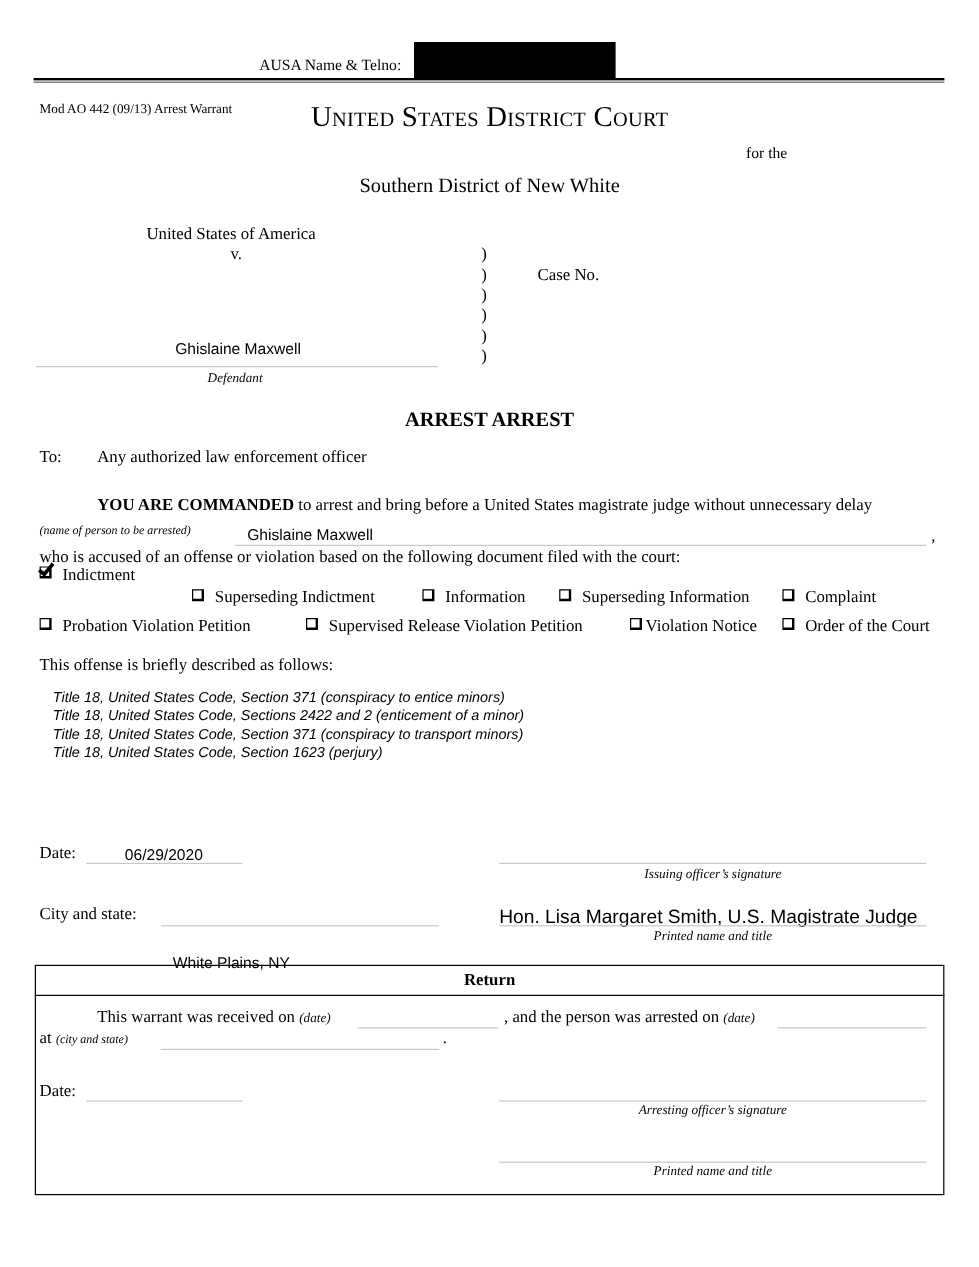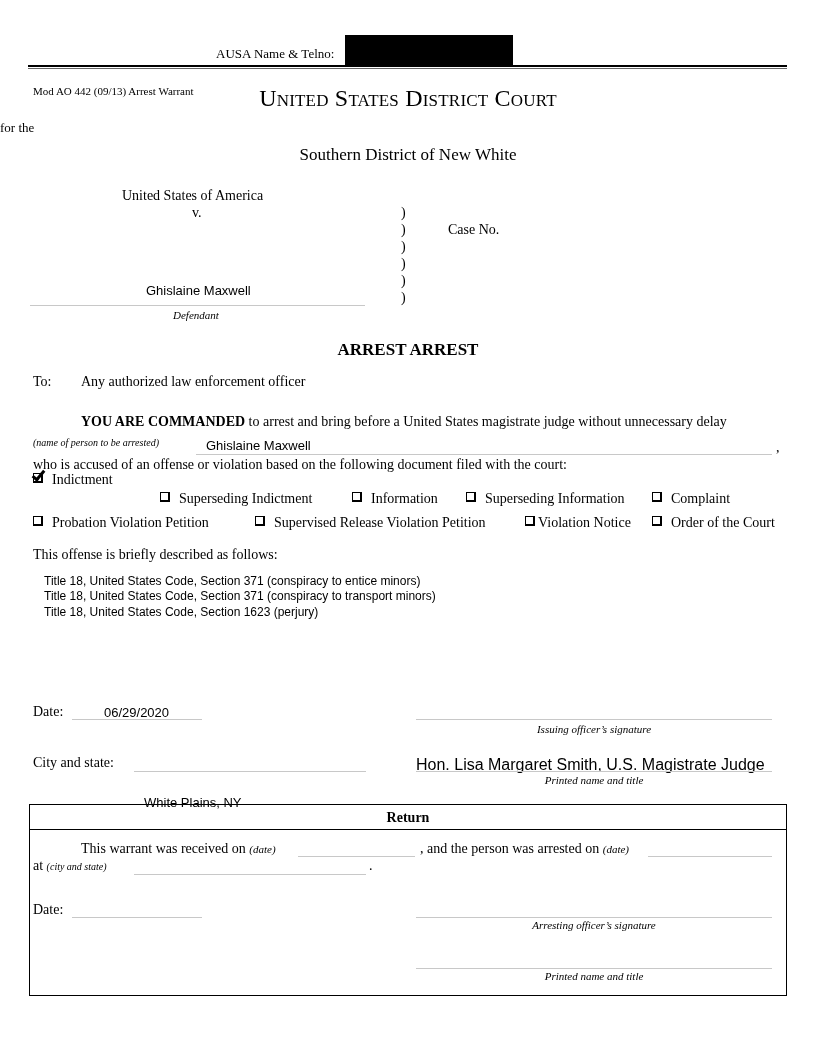--- a/index.html
+++ b/index.html
@@ -11,21 +11,21 @@
     .small-it { font-size: 11px; font-style: italic; }
 
     
     #form-id { left: 33px; top: 49px; font-size: 11px; margin-top: 36px; }
     #ausa-label { left: 216px; top: 46px; font-size: 13px; }
     #redaction { left: 345px; top: 35px; width: 168px; height: 30px; background: #000; }
     #rule-thick { position: absolute; left: 28px; top: 65px; width: 759px; height: 2px; background: #000; }
     #rule-thin { position: absolute; left: 28px; top: 68px; width: 759px; height: 1px; background: #666; }
 
     #court-title { left: 0; width: 816px; text-align: center; top: 85px; font-size: 24px; font-variant: small-caps; letter-spacing: 0.2px; }
-    #for-the { left: 0; width: 656px; text-align: left; top: 120px; font-size: 13px; }
+    #for-the { left: 0; width: 656px; text-align: right; top: 120px; font-size: 13px; }
     #district { left: 0; width: 816px; text-align: center; top: 145px; font-size: 17px; }
 
     #plaintiff { left: 122px; top: 188px; font-size: 14px; }
     #versus { left: 192px; top: 205px; font-size: 14px; }
     #defendant-name { left: 146px; top: 283px; font-size: 13px; }
     #defendant-line { left: 30px; top: 305px; width: 335px; }
     #defendant-label { left: 173px; top: 309px; font-size: 11px; font-style: italic; }
     .paren { left: 401px; font-size: 14px; }
     #case-no { left: 448px; top: 222px; font-size: 14px; }
 
@@ -41,21 +41,21 @@
     #arrestee-comma { left: 776px; top: 440px; font-size: 14px; }
     #accused { left: 33px; top: 457px; font-size: 14px; }
 
     .chk { font-size: 14px; position: absolute; white-space: nowrap; }
     .box { display: inline-block; width: 7px; height: 7px; border: 1px solid #000; border-right-width: 2px; border-bottom-width: 2px; margin-right: 9px; vertical-align: 1px; }
     .box.checked { position: relative; }
     .box.checked::after { content: ""; position: absolute; left: 1px; top: -6px; width: 4px; height: 10px; border-right: 3px solid #000; border-bottom: 3px solid #000; transform: rotate(40deg); }
 
     #offense-intro { left: 33px; top: 547px; font-size: 14px; }
     #offense-list { position: absolute; left: 44px; top: 574px; font-size: 12px; line-height: 15.3px; }
-    #offense-list div { white-space: nowrap; }
+    #offense-list div { white-space: nowrap; font-style: italic; }
 
     #date-label { left: 33px; top: 704px; font-size: 14px; }
     #date-value { left: 104px; top: 705px; font-size: 13px; }
     #date-line { left: 72px; top: 719px; width: 130px; }
     #sig-line { left: 416px; top: 719px; width: 356px; }
     #sig-label { left: 416px; width: 356px; text-align: center; top: 723px; }
 
     #city-label { left: 33px; top: 755px; font-size: 14px; }
     #city-value { left: 144px; top: 755px; font-size: 13px; margin-top: 40px; }
     #city-line { left: 134px; top: 771px; width: 232px; }
@@ -123,20 +123,21 @@
 <div class="chk" style="left:466px;top:491px"><span class="box"></span><span>Superseding Information</span></div>
 <div class="chk" style="left:652px;top:491px"><span class="box"></span><span>Complaint</span></div>
 <div class="chk" style="left:33px;top:515px"><span class="box"></span><span>Probation Violation Petition</span></div>
 <div class="chk" style="left:255px;top:515px"><span class="box"></span><span>Supervised Release Violation Petition</span></div>
 <div class="chk" style="left:525px;top:515px"><span class="box" style="margin-right:3px"></span><span>Violation Notice</span></div>
 <div class="chk" style="left:652px;top:515px"><span class="box"></span><span>Order of the Court</span></div>
 
 <div class="abs" id="offense-intro">This offense is briefly described as follows:</div>
 <div id="offense-list" class="sans">
   <div>Title 18, United States Code, Section 371 (conspiracy to entice minors)</div>
+  <div>Title 18, United States Code, Sections 2422 and 2 (enticement of a minor)</div>
   <div>Title 18, United States Code, Section 371 (conspiracy to transport minors)</div>
   <div>Title 18, United States Code, Section 1623 (perjury)</div>
 </div>
 
 <div class="abs" id="date-label">Date:</div>
 <div class="abs sans" id="date-value">06/29/2020</div>
 <div class="line" id="date-line"></div>
 <div class="line" id="sig-line"></div>
 <div class="abs small-it" id="sig-label">Issuing officer’s signature</div>
 

